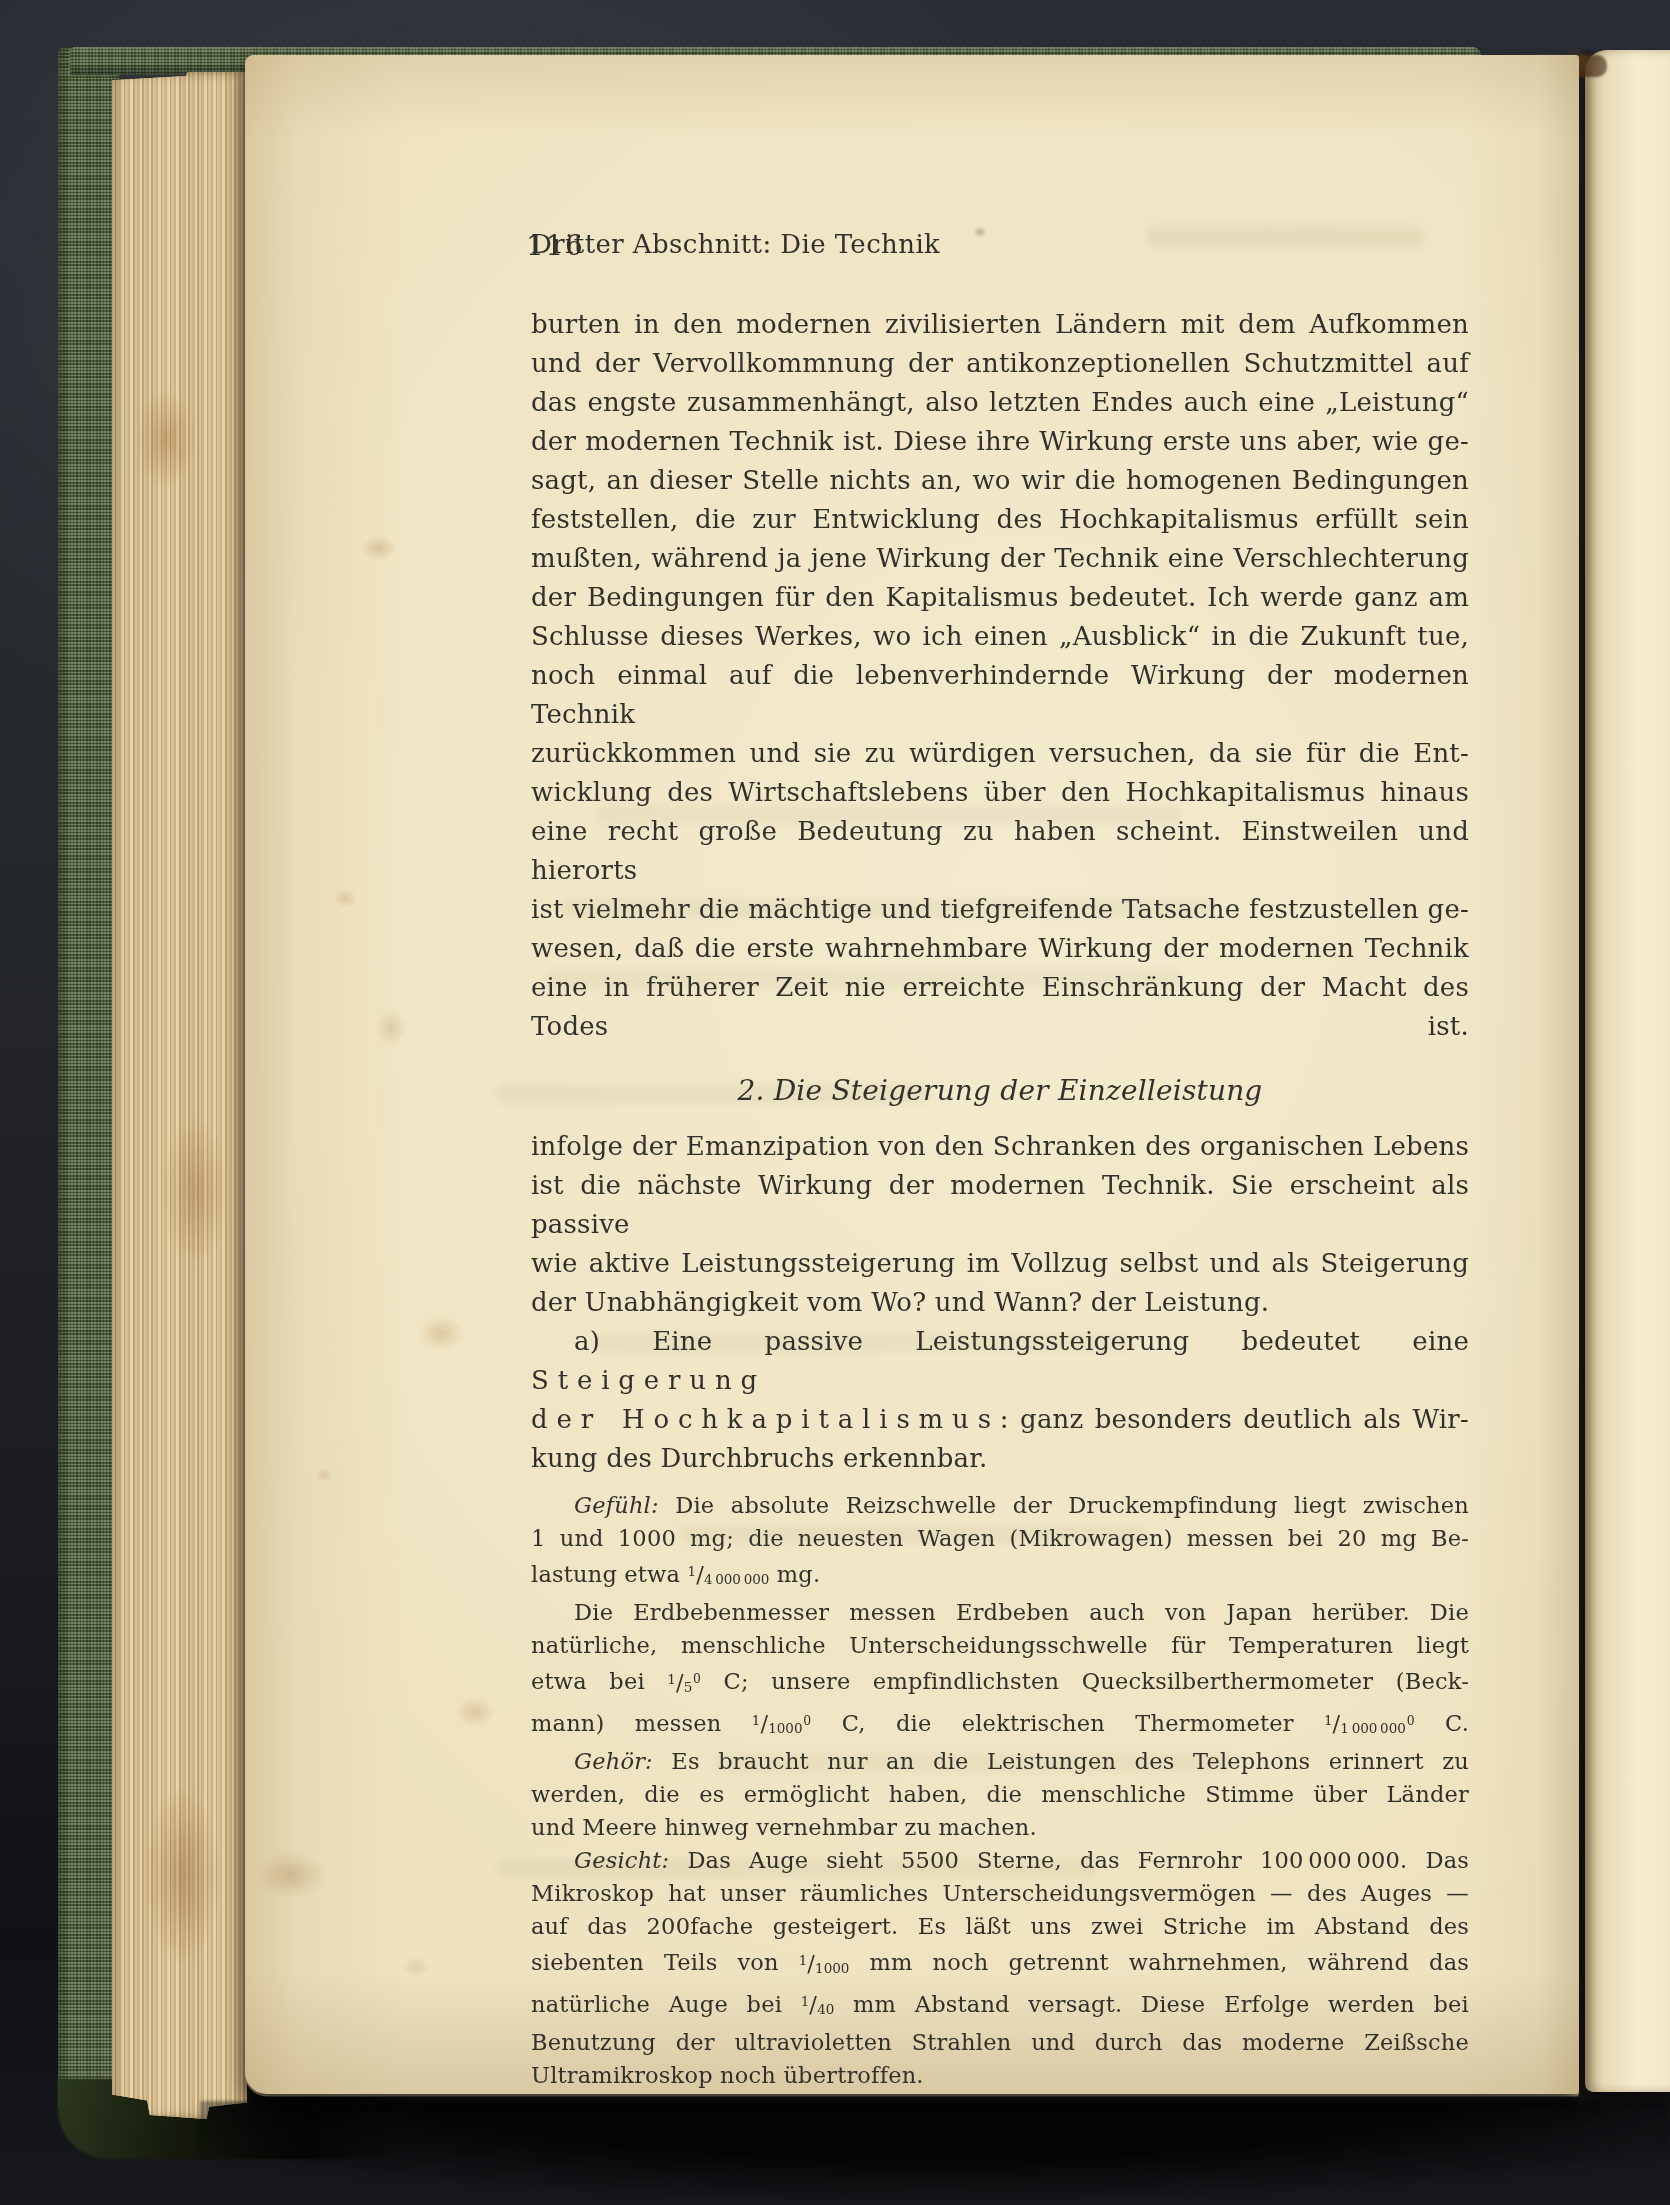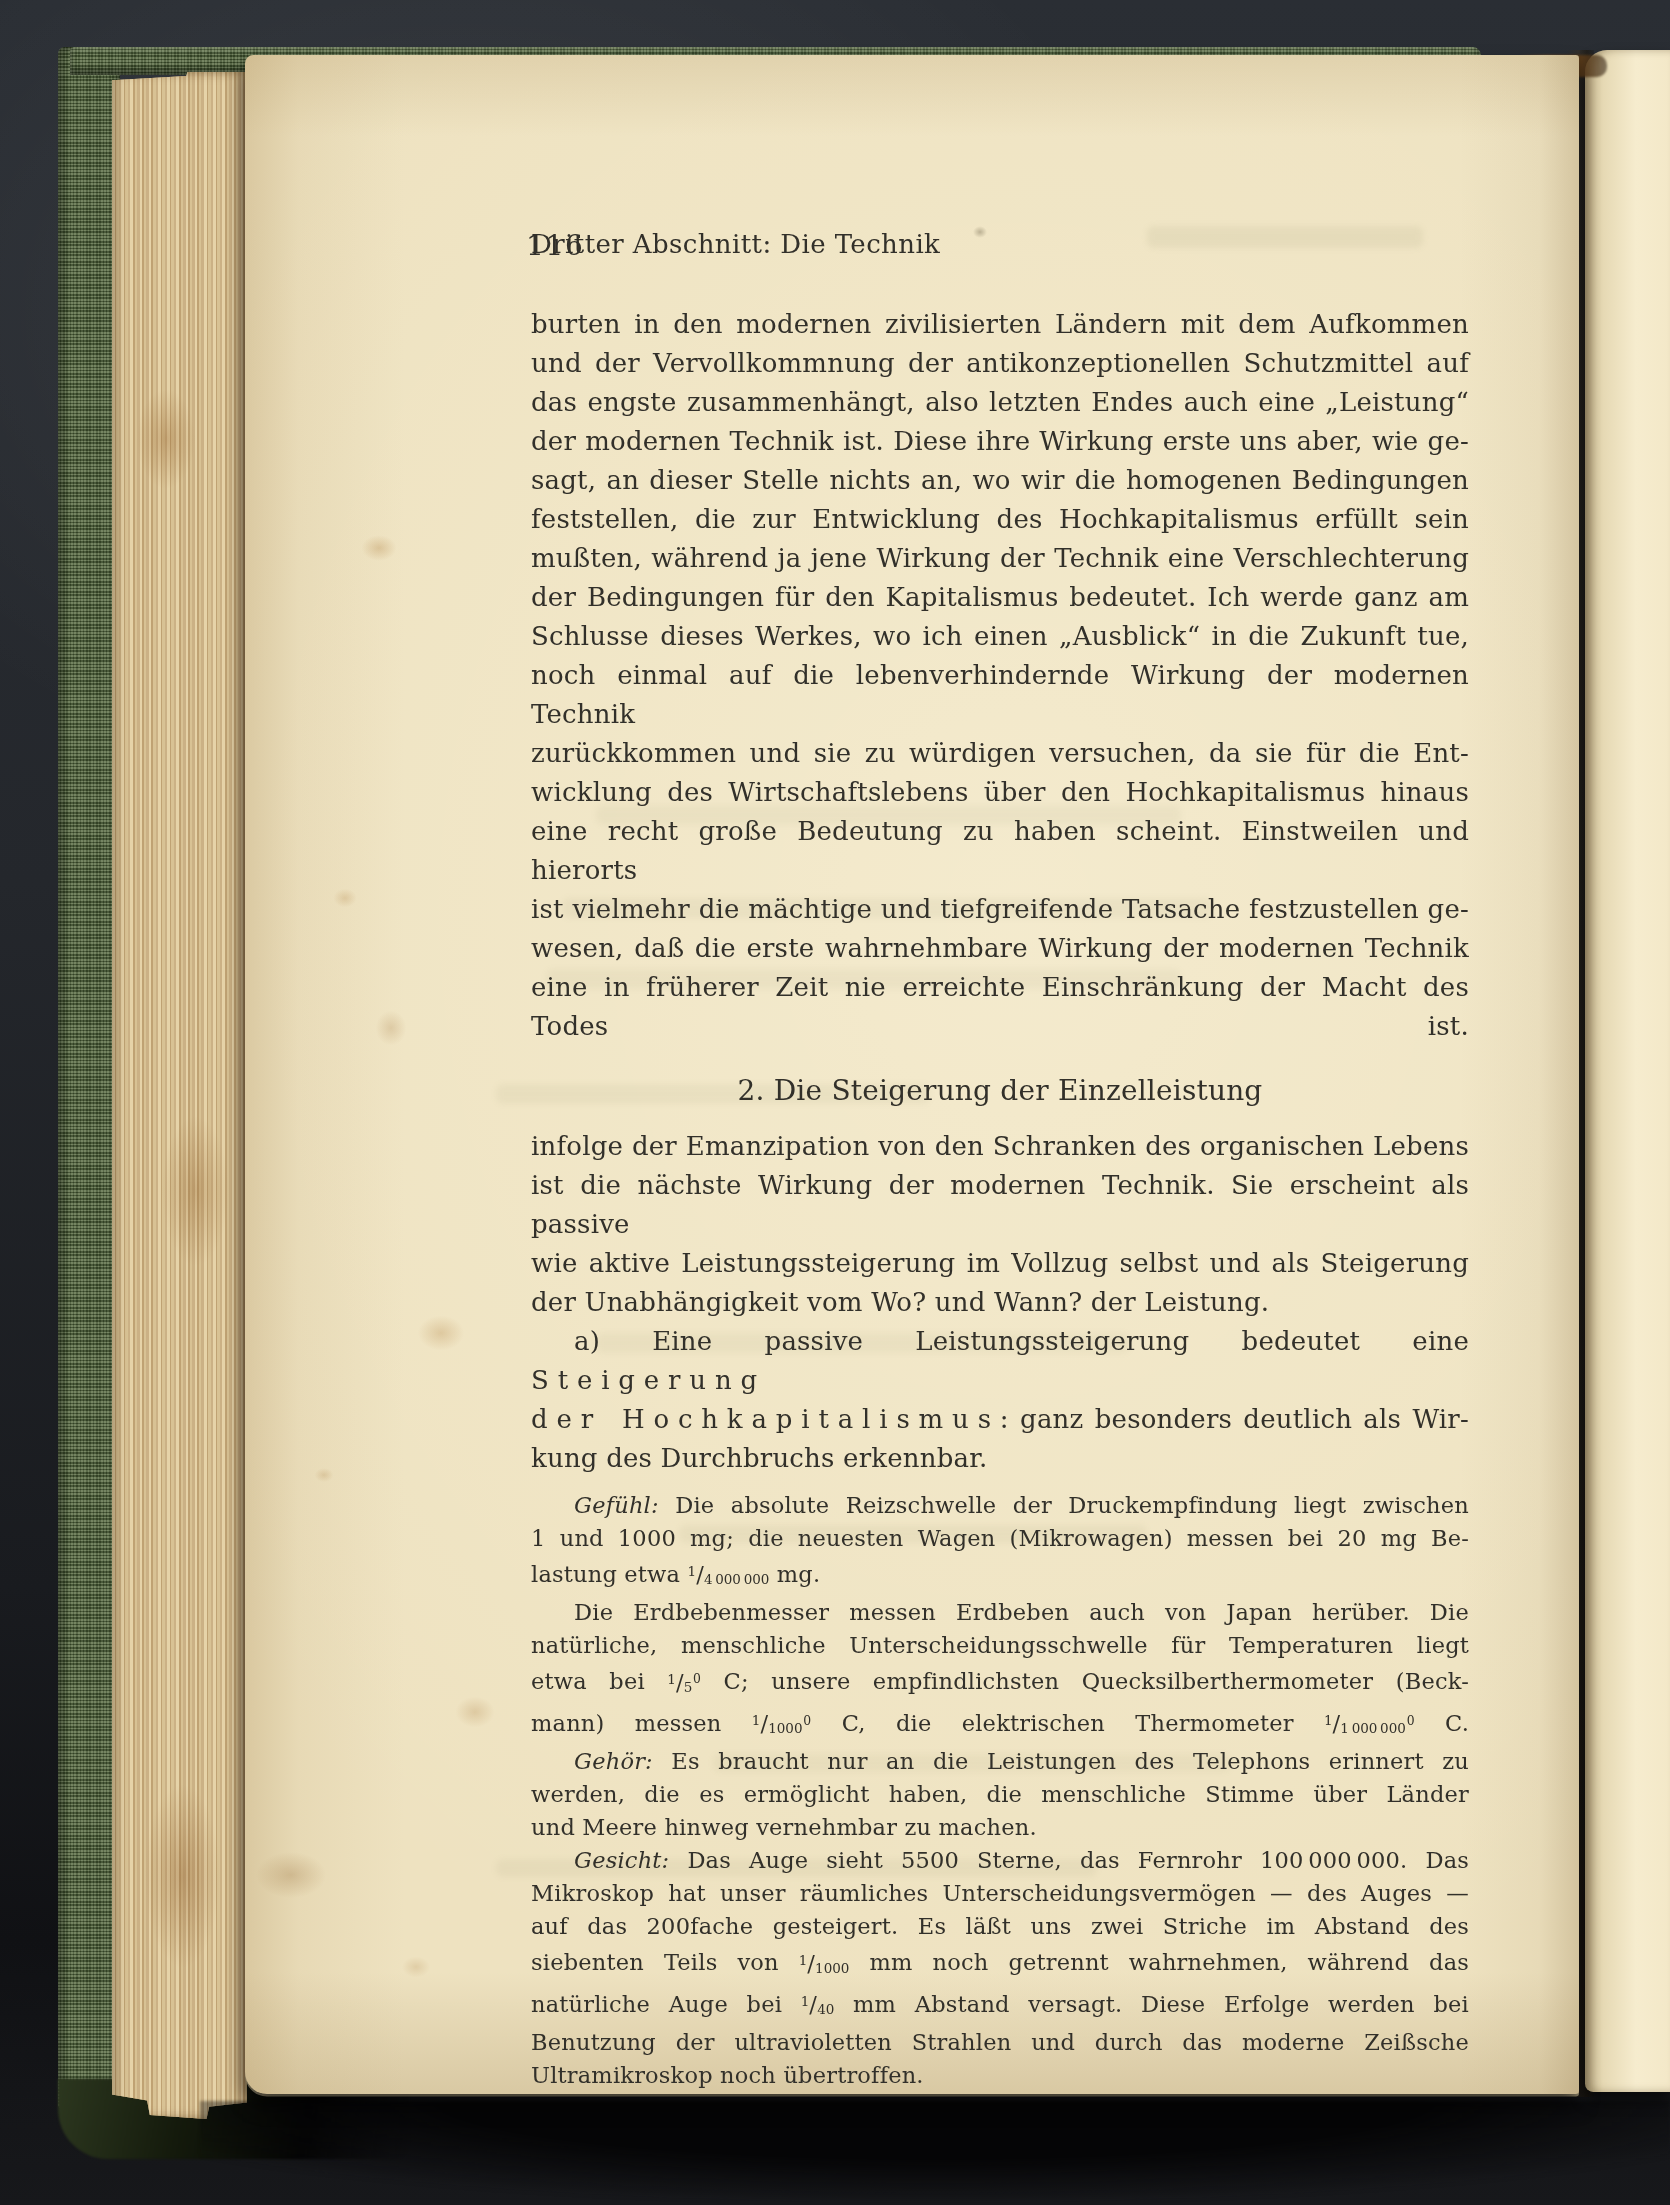--- a/index.html
+++ b/index.html
@@ -80,21 +80,21 @@
   
   .text-block{position:absolute;left:286px;top:174px;width:938px;color:#32302a;}
   .pagehead{position:relative;height:38px;margin-bottom:38px;}
   .pageno{position:absolute;left:-5px;top:0;font-size:28px;letter-spacing:1.7px;}
   .runhead{display:block;font-size:26px;letter-spacing:0.4px;}
   .par{margin:0;}
   .par.main .ln{font-size:26px;line-height:39px;}
   .par.petit .ln{font-size:22.5px;line-height:33px;}
   .par.main + .par.petit{margin-top:11px;}
   .par.heading{margin:25px 0 16px;}
-  .par.heading .ln{font-size:28px;line-height:40px;text-align:center;text-align-last:center;}
+  .par.heading .ln{font-style:italic;font-size:28px;line-height:40px;text-align:center;text-align-last:center;}
   .ln{text-align:justify;text-align-last:justify;white-space:normal;letter-spacing:0.2px;}
   .ln.rag{text-align-last:left;}
   .par.indent .ln:first-child{text-indent:43px;}
   .sperr{letter-spacing:0.34em;}
   .fr sup{font-size:0.60em;vertical-align:0.45em;letter-spacing:0;}
   .fr sub{font-size:0.60em;vertical-align:-0.18em;letter-spacing:0;margin-top:44px;}
   sup.deg{font-size:0.55em;vertical-align:0.5em;margin-left:0.8px;}
   i{font-style:italic;}
 </style>
 </head>

